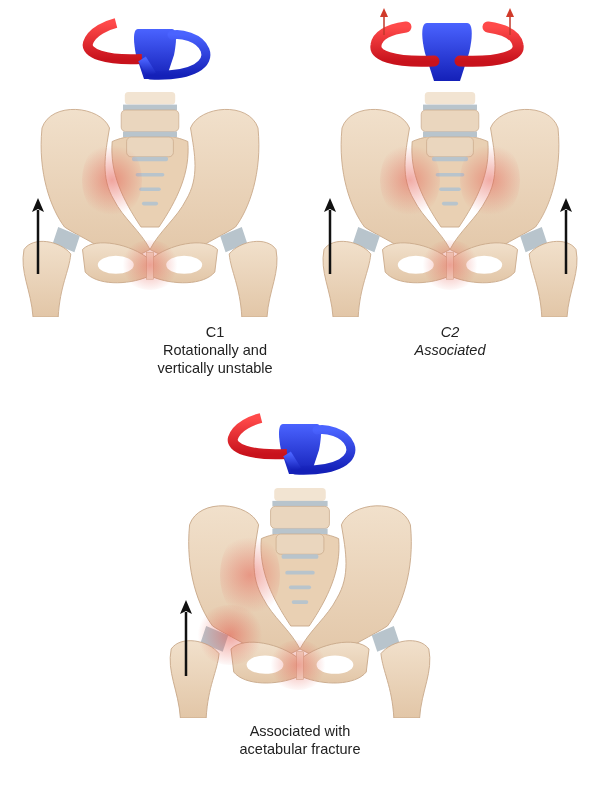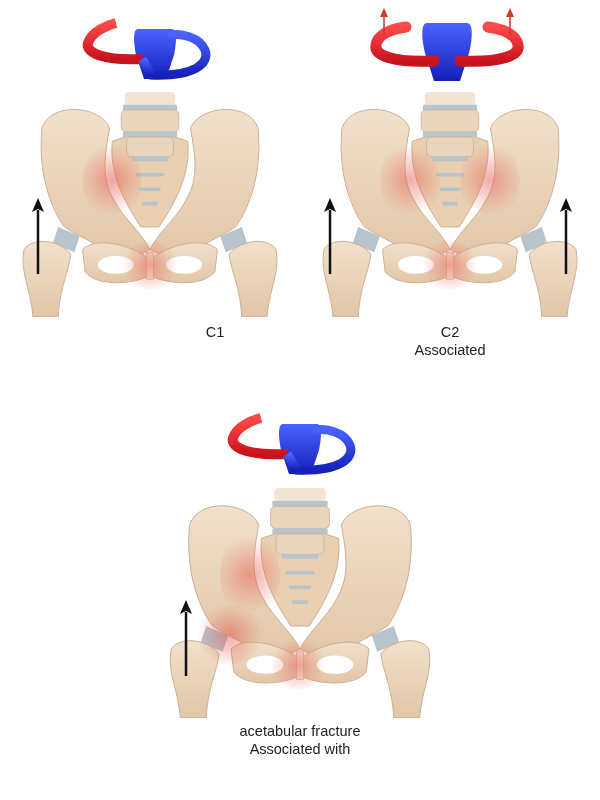--- a/index.html
+++ b/index.html
@@ -75,24 +75,26 @@
       <use href="#pelvis"></use>
     </svg>
   <div style="position:absolute;left:82px;top:140px;width:60px;height:80px;border-radius:50%;background:radial-gradient(circle,rgba(228,90,78,.55),rgba(228,90,78,0) 70%);"></div>
   <div style="position:absolute;left:120px;top:240px;width:60px;height:50px;border-radius:50%;background:radial-gradient(circle,rgba(228,90,78,.5),rgba(228,90,78,0) 70%);"></div>
   <svg style="position:absolute;left:30px;top:198px" width="16" height="76" viewBox="0 0 16 76">
     <line x1="8" y1="12" x2="8" y2="76" stroke="#111" stroke-width="2.5"></line>
     <path d="M8 0 L14 14 L8 11 L2 14 Z" fill="#111"></path>
   </svg>
   <div class="caption" style="left:140px;top:323px;width:150px;">
     <div>C1</div>
+    <div>Rotationally and</div>
+    <div>vertically unstable</div>
   </div>
 </div>
 
-<div class="panel" style="left:300px;top:0;width:300px;height:390px;">
+<div class="panel" style="left:300px;top:0;width:300px;height:390px;font-style:italic;">
   <svg style="position:absolute;left:62px;top:5px" width="170" height="85" viewBox="0 0 170 85">
     <path d="M65 18 L105 18 C112 18 110 36 107 48 L98 76 L72 76 L63 48 C60 36 58 18 65 18 Z" fill="url(#blueG)"></path>
     <path d="M72 56 C30 58, 12 50, 14 40 C16 28, 30 24, 44 22" fill="none" stroke="url(#redG)" stroke-width="11" stroke-linecap="round"></path>
     <path d="M98 56 C140 58, 158 50, 156 40 C154 28, 140 24, 126 22" fill="none" stroke="url(#redG)" stroke-width="11" stroke-linecap="round"></path>
     <line x1="22" y1="30" x2="22" y2="10" stroke="#c0392b" stroke-width="1.5"></line>
     <path d="M22 3 L26 12 L18 12 Z" fill="#d03a2a"></path>
     <line x1="148" y1="30" x2="148" y2="10" stroke="#c0392b" stroke-width="1.5"></line>
     <path d="M148 3 L152 12 L144 12 Z" fill="#d03a2a"></path>
   </svg>
   <svg style="position:absolute;left:0;top:92px" width="300" height="225">
@@ -126,16 +128,16 @@
       <use href="#pelvis"></use>
     </svg>
   <div style="position:absolute;left:60px;top:130px;width:60px;height:90px;border-radius:50%;background:radial-gradient(circle,rgba(228,90,78,.5),rgba(228,90,78,0) 70%);"></div>
   <div style="position:absolute;left:35px;top:205px;width:70px;height:60px;border-radius:50%;background:radial-gradient(circle,rgba(228,90,78,.55),rgba(228,90,78,0) 70%);"></div>
   <div style="position:absolute;left:108px;top:240px;width:60px;height:50px;border-radius:50%;background:radial-gradient(circle,rgba(228,90,78,.5),rgba(228,90,78,0) 70%);"></div>
   <svg style="position:absolute;left:18px;top:200px" width="16" height="76" viewBox="0 0 16 76">
     <line x1="8" y1="12" x2="8" y2="76" stroke="#111" stroke-width="2.5"></line>
     <path d="M8 0 L14 14 L8 11 L2 14 Z" fill="#111"></path>
   </svg>
   <div class="caption" style="left:65px;top:322px;width:150px;">
+    <div>Associated with</div>
     <div>acetabular fracture</div>
-    <div>Associated with</div>
   </div>
 </div>
 
 </body></html>

